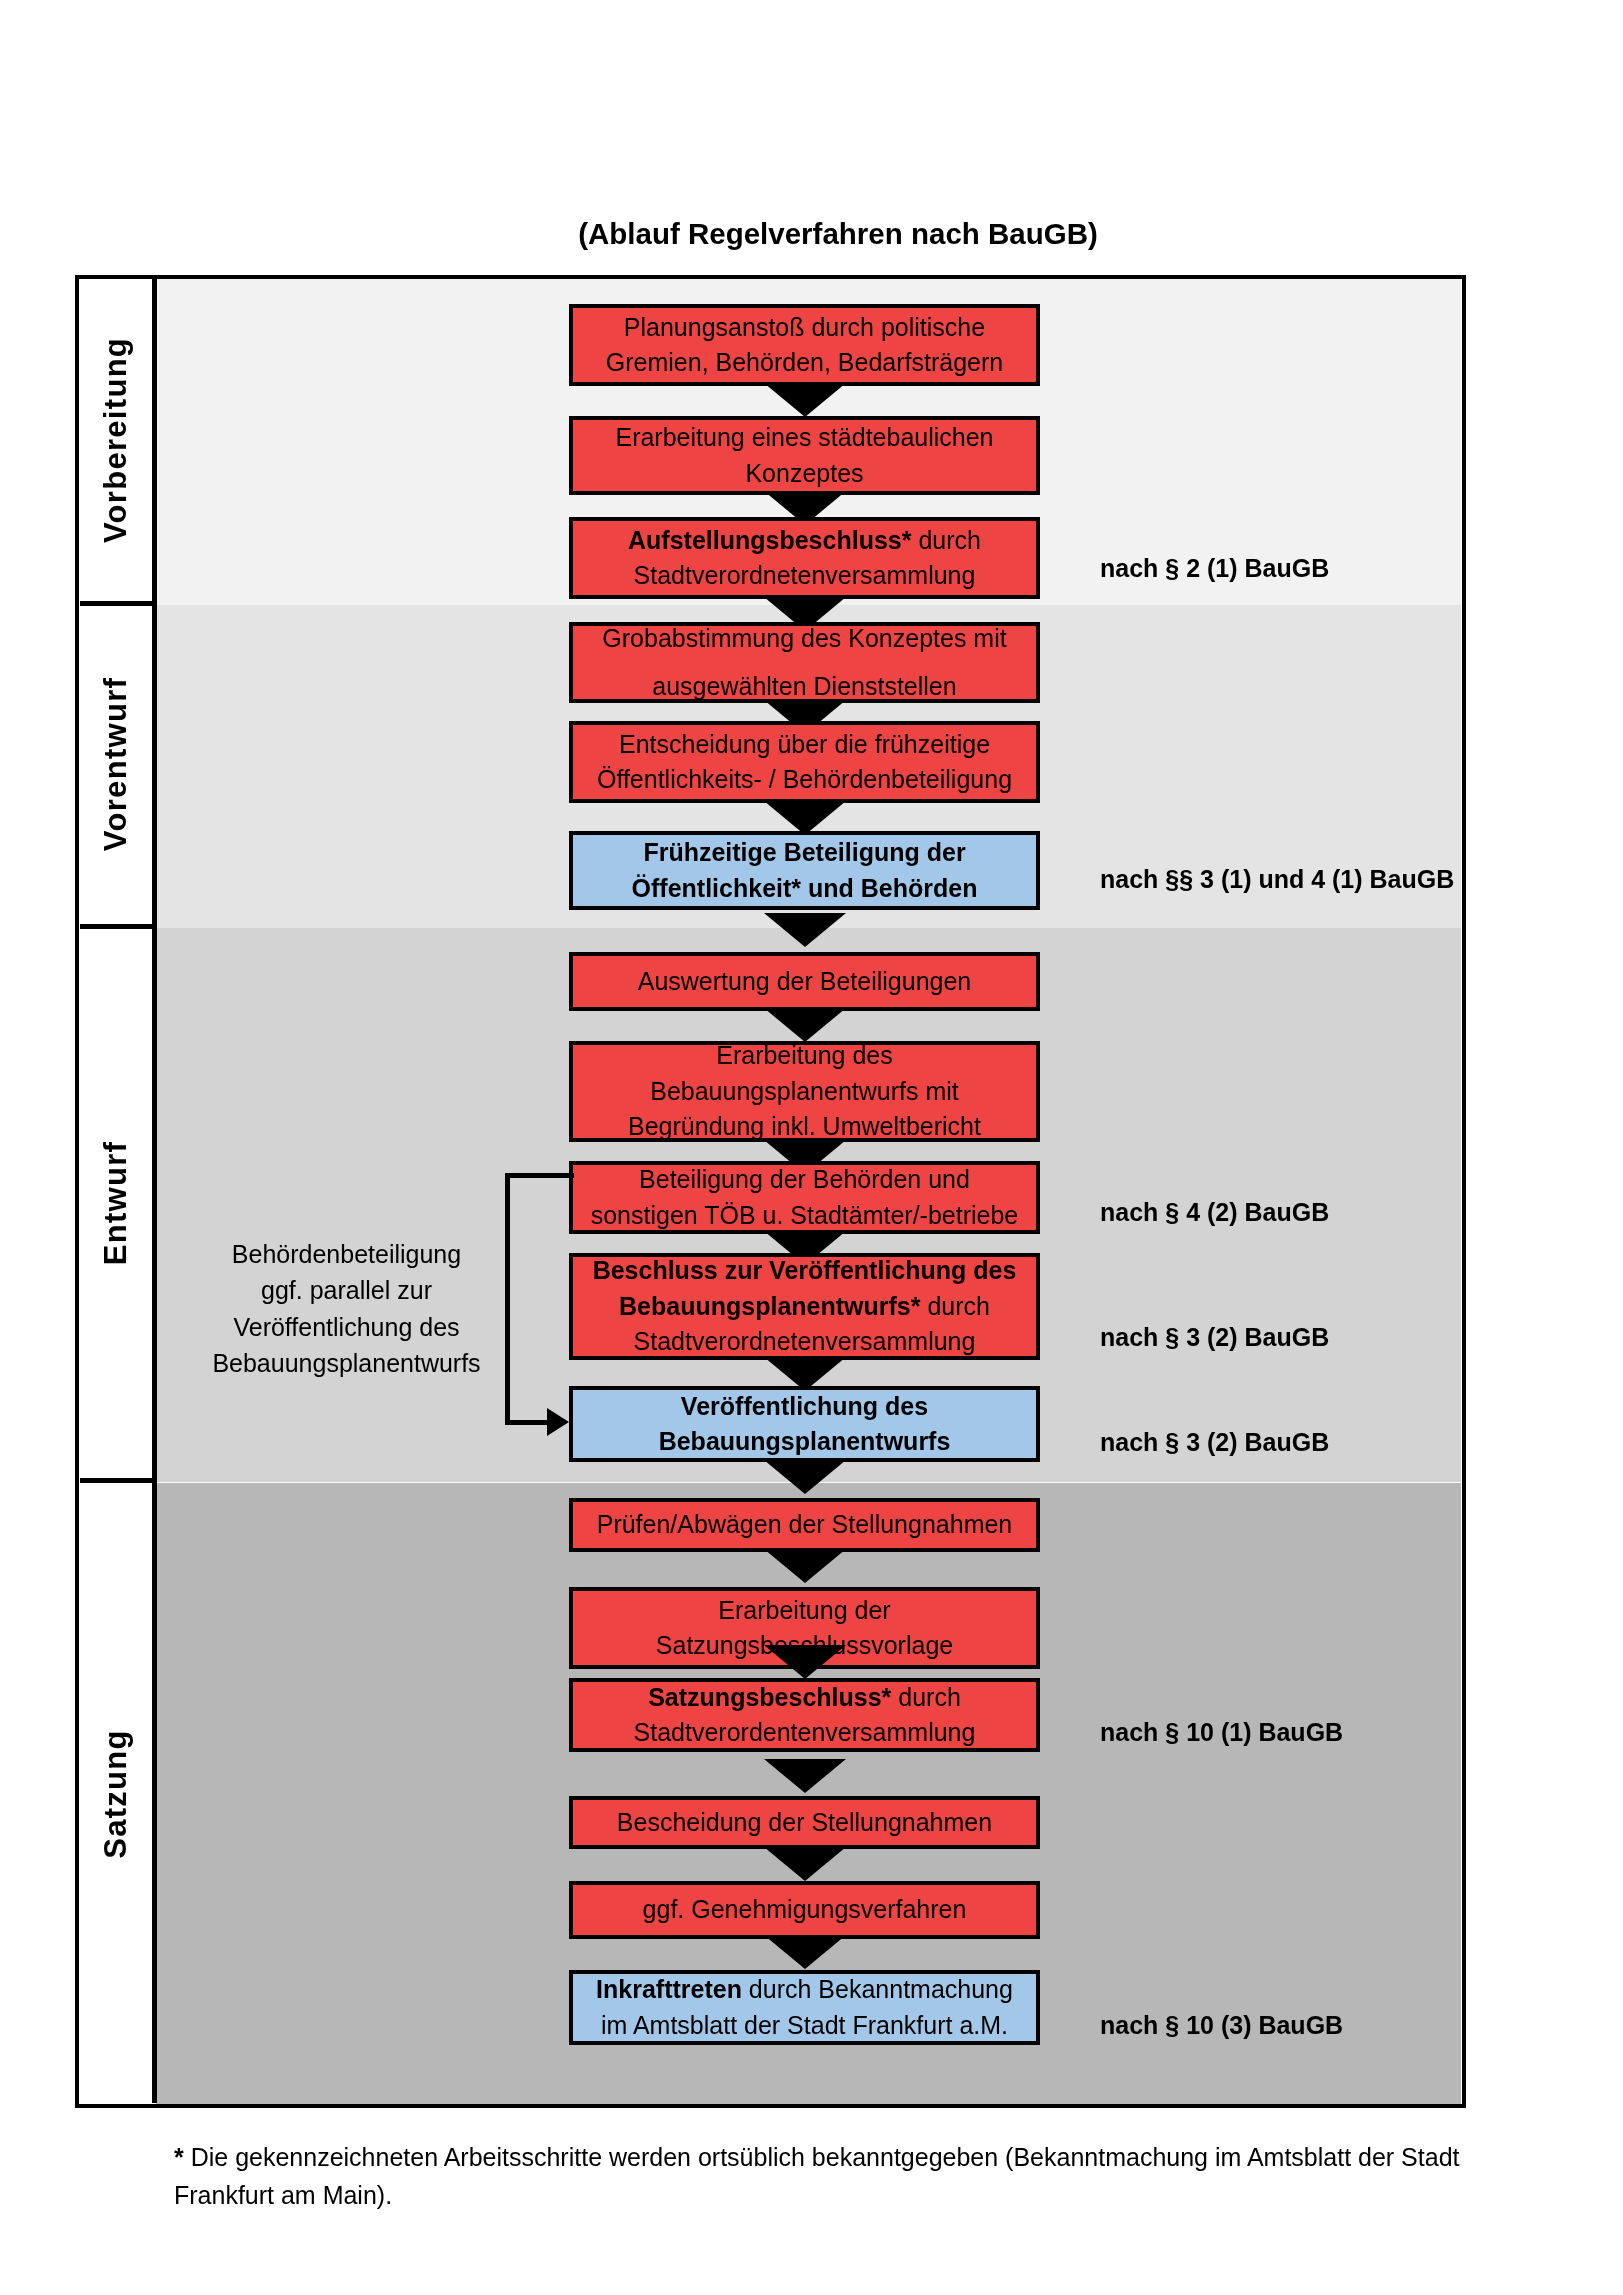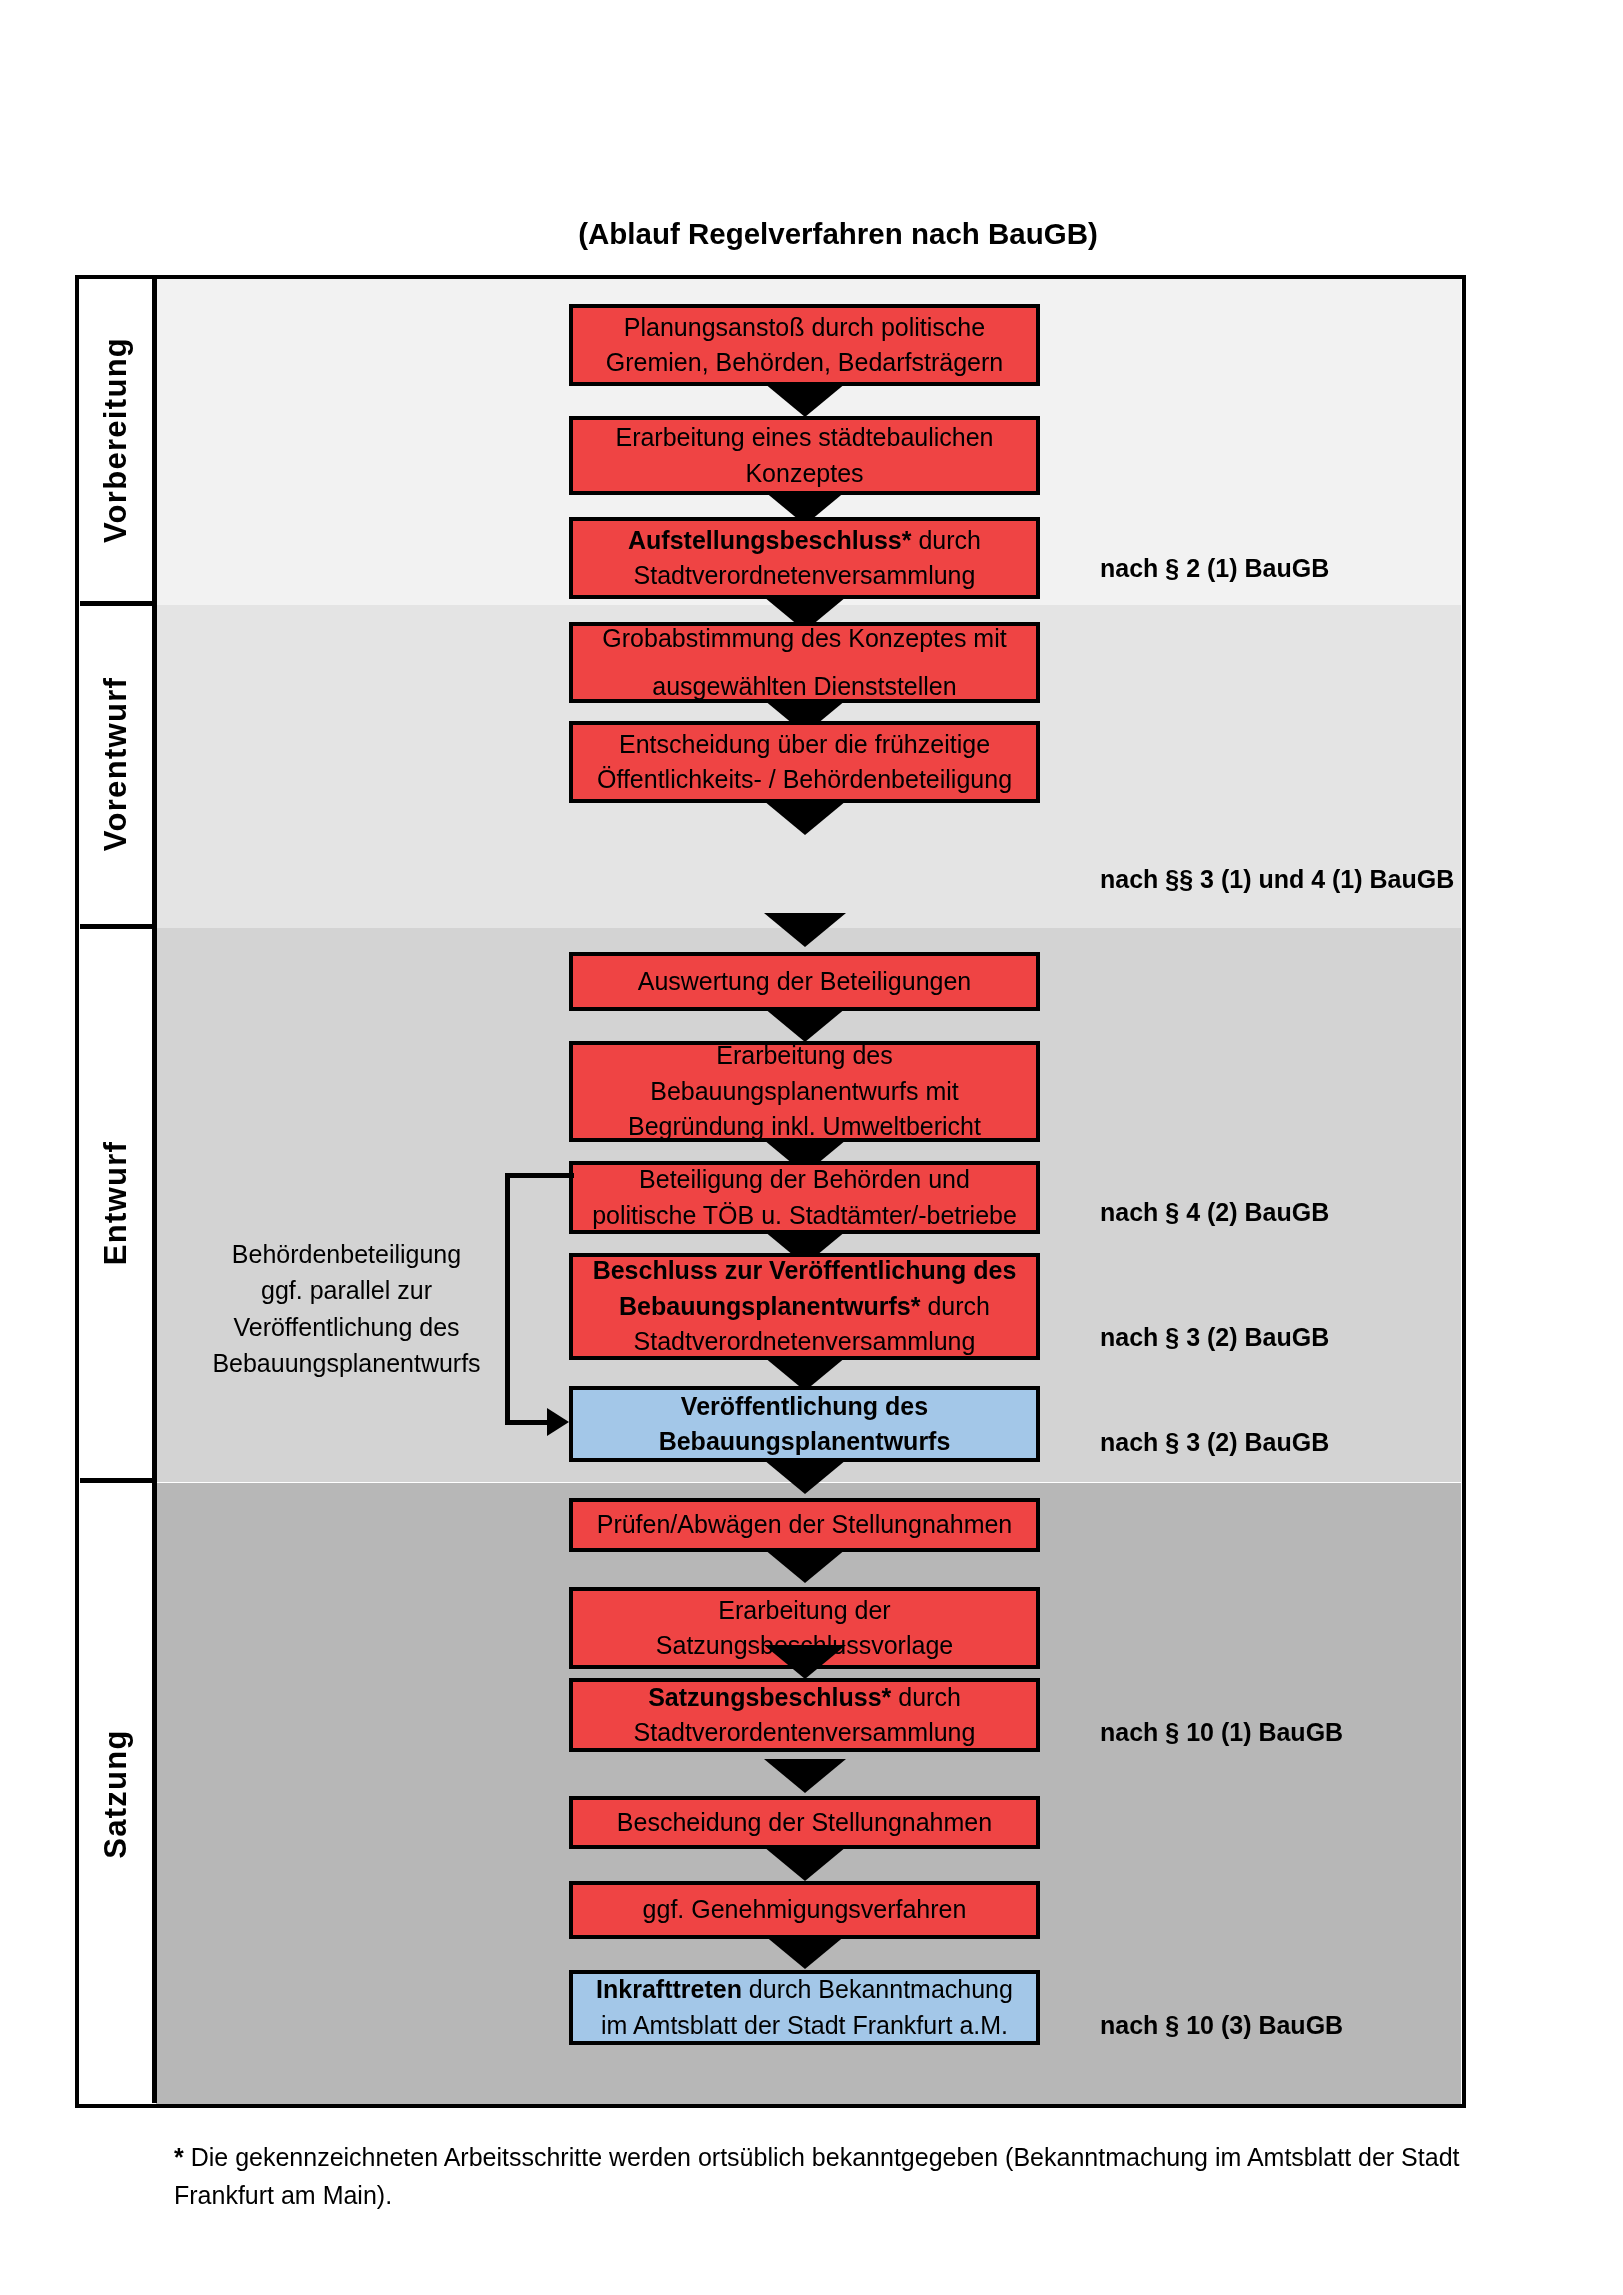--- a/index.html
+++ b/index.html
@@ -121,35 +121,39 @@
   <div class="pbox b4">
     <div>Grobabstimmung des Konzeptes mit</div>
     <div>ausgewählten Dienststellen</div>
   </div>
   <div class="arr a4"></div>
   <div class="pbox b5">
     <div>Entscheidung über die frühzeitige</div>
     <div>Öffentlichkeits- / Behördenbeteiligung</div>
   </div>
   <div class="arr a5"></div>
+  <div class="pbox blue b6">
+    <div>Frühzeitige Beteiligung der</div>
+    <div>Öffentlichkeit* und Behörden</div>
+  </div>
   <div class="arr a6"></div>
 
   <div class="pbox b7">
     <div>Auswertung der Beteiligungen</div>
   </div>
   <div class="arr a7"></div>
   <div class="pbox b8">
     <div>Erarbeitung des</div>
     <div>Bebauungsplanentwurfs mit</div>
     <div>Begründung inkl. Umweltbericht</div>
   </div>
   <div class="arr a8"></div>
   <div class="pbox b9">
     <div>Beteiligung der Behörden und</div>
-    <div>politische TÖB u. Stadtämter/-betriebe</div>
+    <div>sonstigen TÖB u. Stadtämter/-betriebe</div>
   </div>
   <div class="arr a9"></div>
   <div class="pbox b10">
     <div><b>Beschluss zur Veröffentlichung des</b></div>
     <div><b>Bebauungsplanentwurfs*</b><span> durch</span></div>
     <div>Stadtverordnetenversammlung</div>
   </div>
   <div class="arr a10"></div>
   <div class="pbox blue b11">
     <div>Veröffentlichung des</div>

